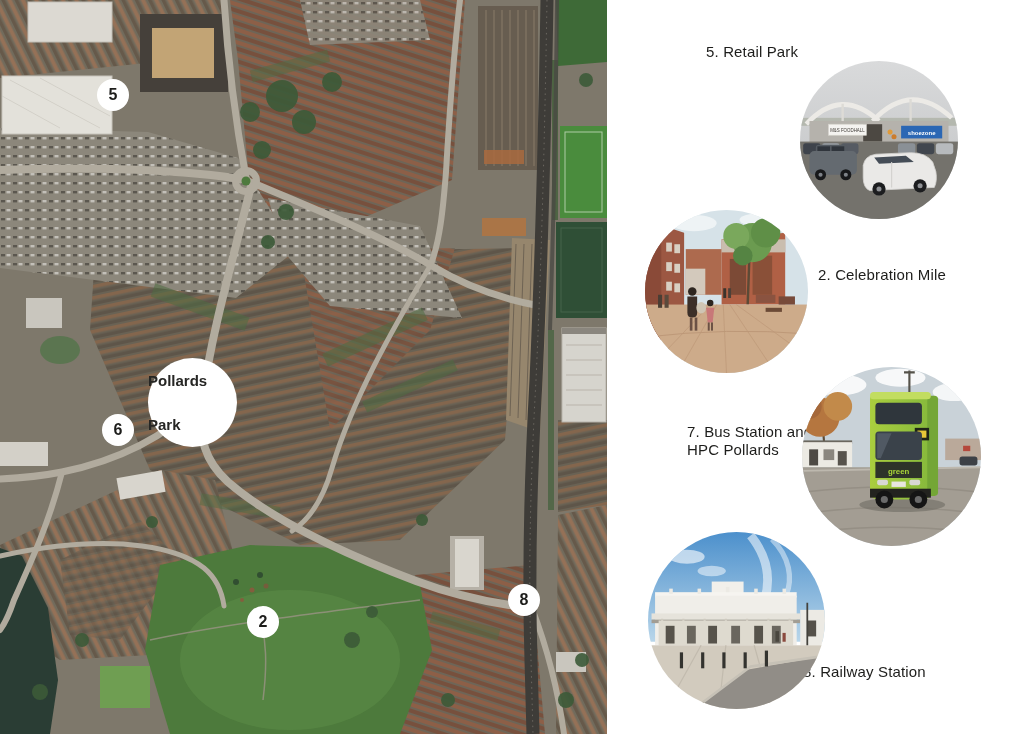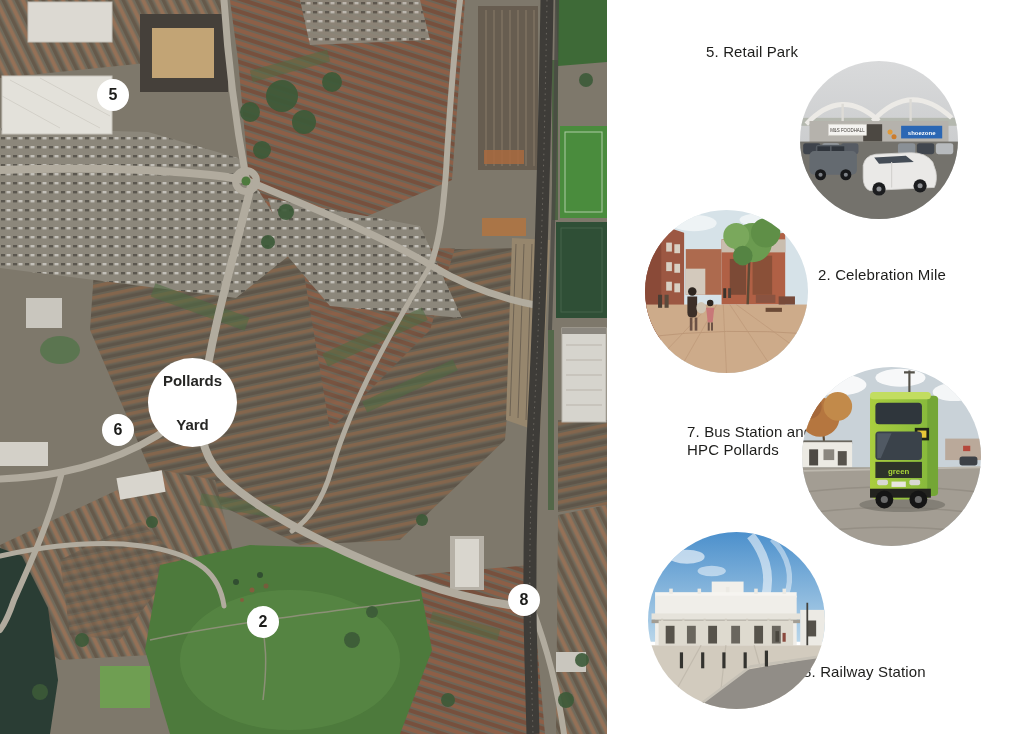--- a/index.html
+++ b/index.html
@@ -9,21 +9,21 @@
   .map-wrap{position:absolute;left:0;top:0;width:607px;height:734px;}
   .map-svg{display:block;width:607px;height:734px;}
   .map-marker{position:absolute;width:32px;height:32px;border-radius:50%;background:#ffffff;
               display:flex;align-items:center;justify-content:center;
               font-weight:700;font-size:16px;color:#1d1d1b;}
   #marker-5{left:97px;top:79px;}
   #marker-6{left:102px;top:414px;}
   #marker-2{left:247px;top:606px;}
   #marker-8{left:508px;top:584px;}
   .site-circle{position:absolute;left:148px;top:358px;width:89px;height:89px;border-radius:50%;
-               background:#ffffff;display:flex;flex-direction:column;align-items:center;justify-content:center;
+               background:#ffffff;display:flex;flex-direction:column;align-items:flex-start;justify-content:center;
                font-weight:700;font-size:15px;line-height:20px;color:#262624;text-align:center;gap:24px;}
   
   .legend-label{position:absolute;font-size:15px;letter-spacing:.15px;color:#1d1d1b;white-space:nowrap;}
   #label-retail{left:706px;top:43px;}
   #label-celebration{left:818px;top:266px;}
   #label-bus{left:687px;top:423px;line-height:18px;}
   #label-railway{left:803px;top:663px;}
   .photo-circle{position:absolute;border-radius:50%;overflow:hidden;}
   .photo-circle svg{display:block;width:100%;height:100%;}
   #circle-retail{left:800px;top:61px;width:158px;height:158px;}
@@ -182,21 +182,21 @@
     </div>
     <div class="map-marker" id="marker-2">
       <span>2</span>
     </div>
     <div class="map-marker" id="marker-8">
       <span>8</span>
     </div>
 
     <div class="site-circle">
       <div>Pollards</div>
-      <div>Yard</div>
+      <div>Park</div>
     </div>
   </div>
 
   <div class="legend-label" id="label-retail">5. Retail Park</div>
 
   <div class="photo-circle" id="circle-retail">
     <svg viewBox="0 0 100 100">
       <defs>
         <linearGradient id="gsky5" x1="0" y1="0" x2="0" y2="1">
           <stop offset="0" stop-color="#d9dadb"></stop>

